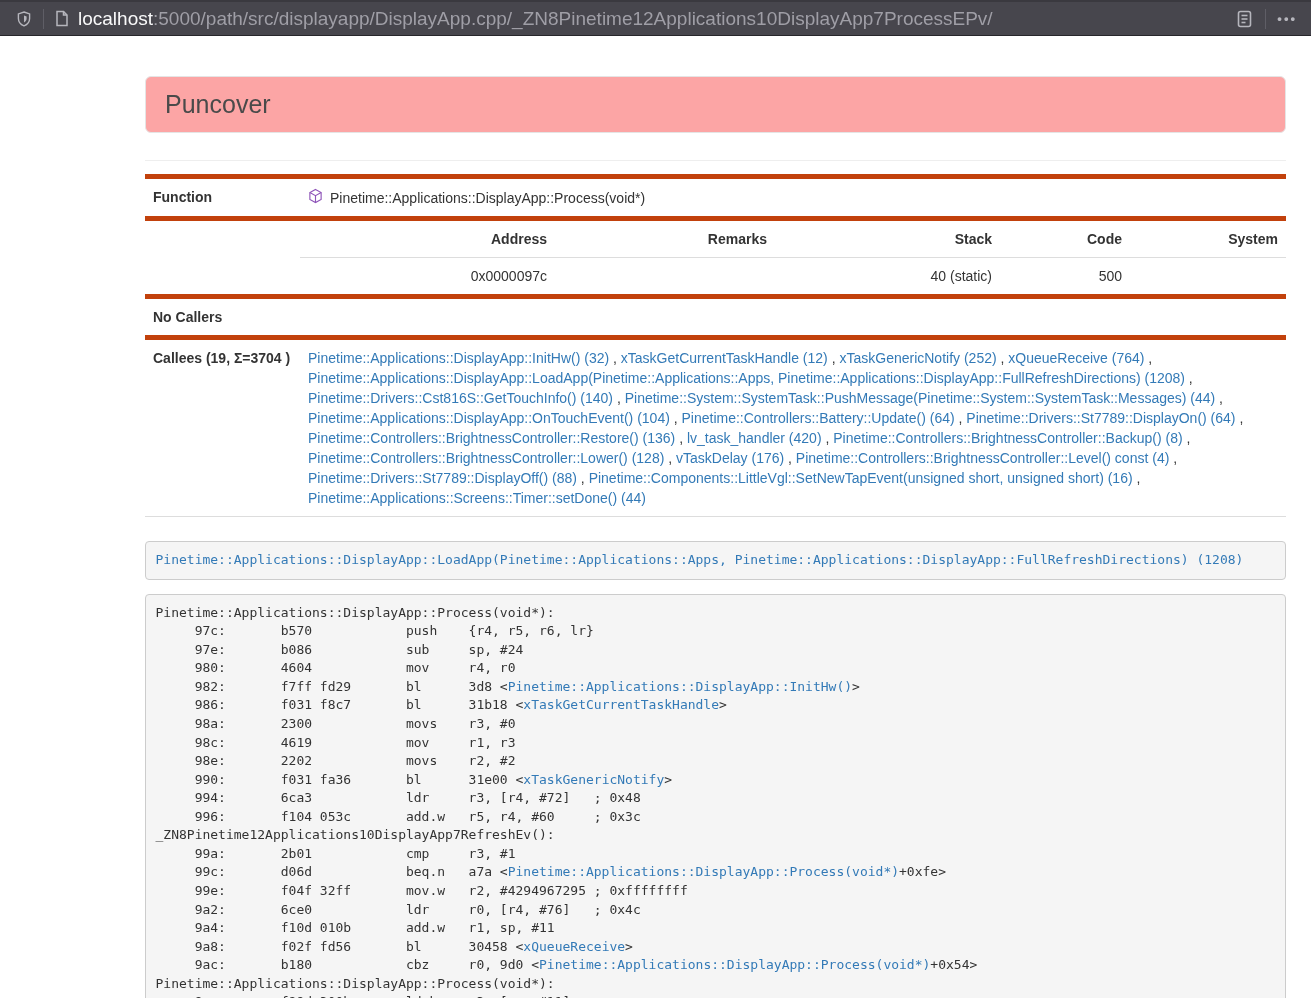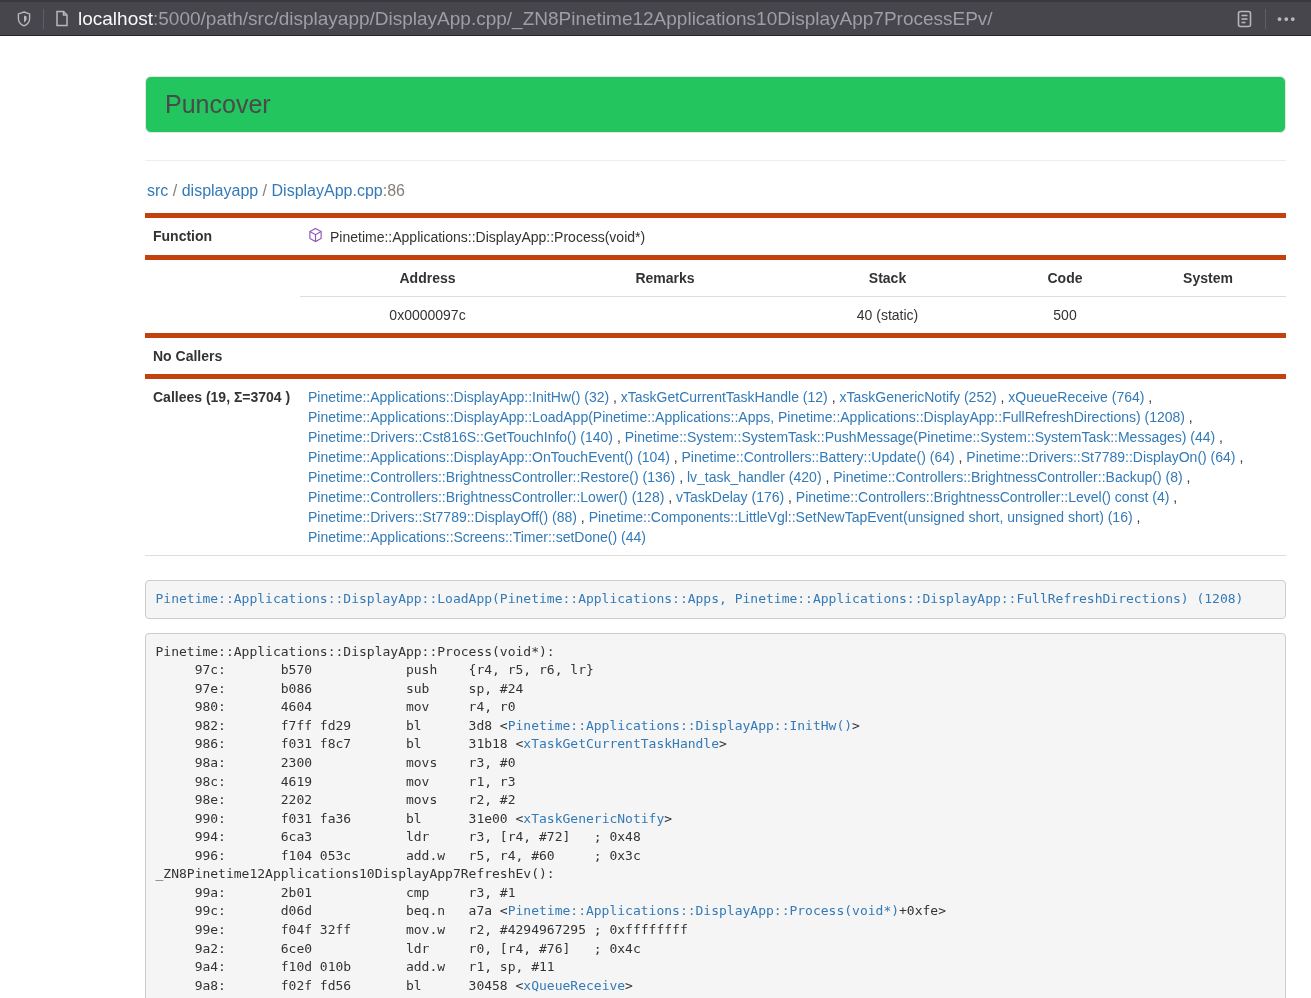--- a/index.html
+++ b/index.html
@@ -26,21 +26,21 @@
     font-size:19px; color:#9f9ea6;
     white-space:nowrap; overflow:hidden;
   }
   .url-host { color:#f9f9fa; }
   .more-dots { color:#b6b6bd; font-size:13px; letter-spacing:2px; font-weight:bold; }
 
   
   .container { margin-left:145px; width:1141px; }
 
   .well {
-    margin-top:40px; background:#22c55e;
+    margin-top:40px; background:#fca5a5;
     border:1px solid #e5e5e5; border-radius:6px;
     padding:13px 19px;
   }
   .well h1 { margin:0; font-size:25px; font-weight:400; color:#4a4a4a; }
 
   hr.rule { border:0; border-top:1px solid #eee; margin:27px 0 0 0; }
 
   .breadcrumb { margin:21px 0 0 2px; font-size:16px; }
   .breadcrumb a { color:#337ab7; text-decoration:none; }
   .bc-sep, .bc-suffix { color:#877f76; }
@@ -53,21 +53,21 @@
     text-align:left; vertical-align:top;
     font-size:14px; line-height:20px;
   }
   table.fn > tbody > tr > th { width:155px; font-weight:bold; color:#333; }
   table.fn > tbody > tr:last-child > th,
   table.fn > tbody > tr:last-child > td { border-bottom:1px solid #ddd; }
   td.nested-cell { padding:0 !important; border-top:1px solid #ddd; }
 
   table.inner { width:100%; border-collapse:collapse; }
   table.inner th, table.inner td {
-    padding:8px; text-align:center; font-size:14px; line-height:20px;
+    padding:8px; text-align:right; font-size:14px; line-height:20px;
   }
   table.inner th { font-weight:bold; border-bottom:1px solid #ddd; }
   .c0{width:255px} .c1{width:220px} .c2{width:225px} .c3{width:130px} .c4{width:auto}
 
   .fn-name { display:inline-flex; align-items:center; gap:7px; }
   .cube { display:inline-block; position:relative; top:1px; }
 
   a.lnk { color:#337ab7; text-decoration:none; }
   .callees-cell { line-height:20px;margin-top:24px; }
   .sep { color:#333; }
@@ -115,21 +115,20 @@
 </div>
 
 <div class="container">
 
   <div class="well">
     <h1>Puncover</h1>
   </div>
 
   <hr class="rule">
 
-  <div class="breadcrumb"><a href="#">src</a><span class="bc-sep"> / </span><a href="#">displayapp</a><span class="bc-sep"> / </span><a href="#">DisplayApp.cpp</a><span class="bc-suffix">:86</span></div>
 
   <table class="fn">
     <tbody>
       <tr>
         <th>Function</th>
         <td>
           <span class="fn-name">
             <span class="cube">
               <svg width="15" height="16" viewBox="0 0 16 16">
                 <path d="M8 1 L14 4.3 V11.7 L8 15 L2 11.7 V4.3 Z" fill="none" stroke="#8e54b8" stroke-width="1.2"></path>

